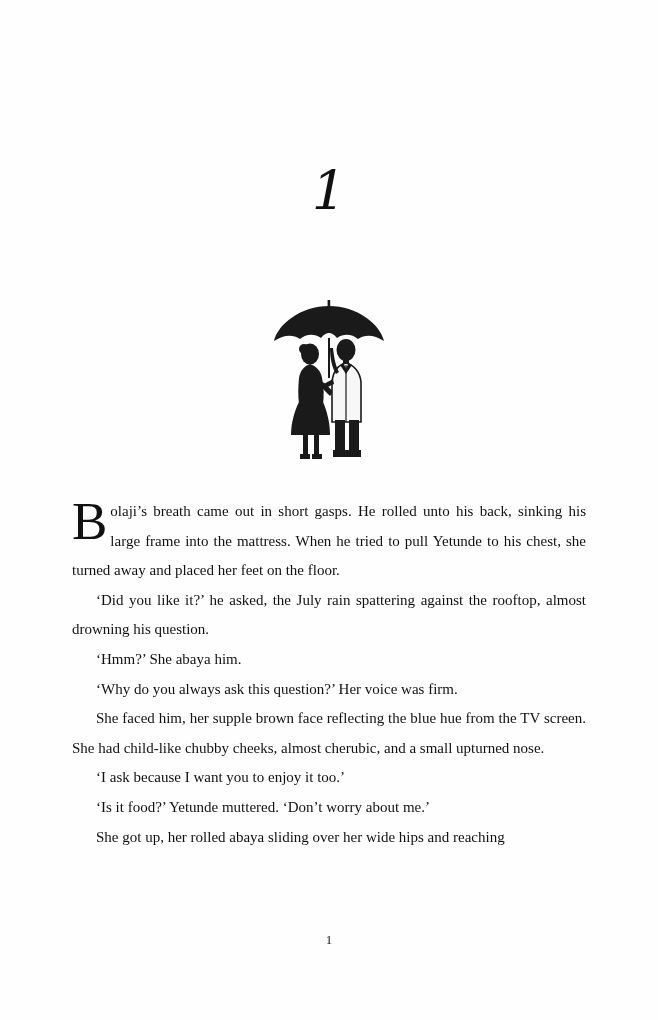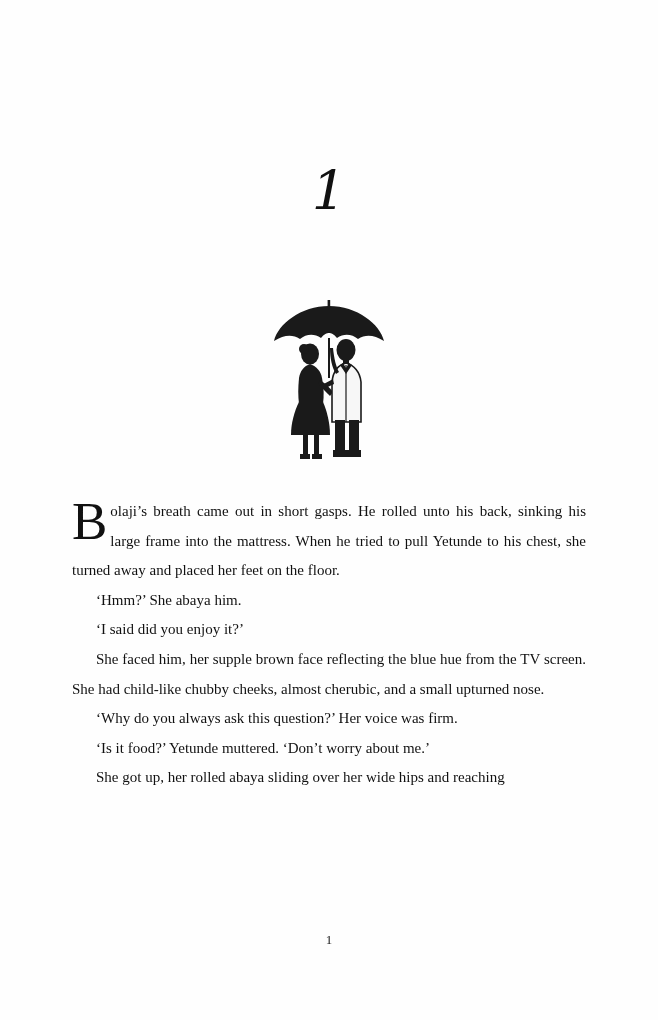--- a/index.html
+++ b/index.html
@@ -144,23 +144,24 @@
 
           <path d="M79 158 L93 158 L93 165 L79 165 Z"></path>
           <path d="M93 158 L107 158 L107 165 L93 165 Z"></path>
         </g>
       </g>
     </svg>
   </div>
 
   <div class="body-text">
     <p class="first">Bolaji’s breath came out in short gasps. He rolled unto his back, sinking his large frame into the mattress. When he tried to pull Yetunde to his chest, she turned away and placed her feet on the floor.</p>
+    <p>‘Did you like it?’ he asked, the July rain spattering against the rooftop, almost drowning his question.</p>
     <p>‘Hmm?’ She abaya him.</p>
-    <p>‘I said did you enjoy it?’</p>
+    <p>‘Why do you always ask this question?’ Her voice was firm.</p>
     <p>She faced him, her supple brown face reflecting the blue hue from the TV screen. She had child-like chubby cheeks, almost cherubic, and a small upturned nose.</p>
-    <p>‘Why do you always ask this question?’ Her voice was firm.</p>
+    <p>‘I ask because I want you to enjoy it too.’</p>
     <p>‘Is it food?’ Yetunde muttered. ‘Don’t worry about me.’</p>
     <p>She got up, her rolled abaya sliding over her wide hips and reaching</p>
   </div>
 
   <div class="folio">1</div>
 
 </div>
 
 </body></html>

